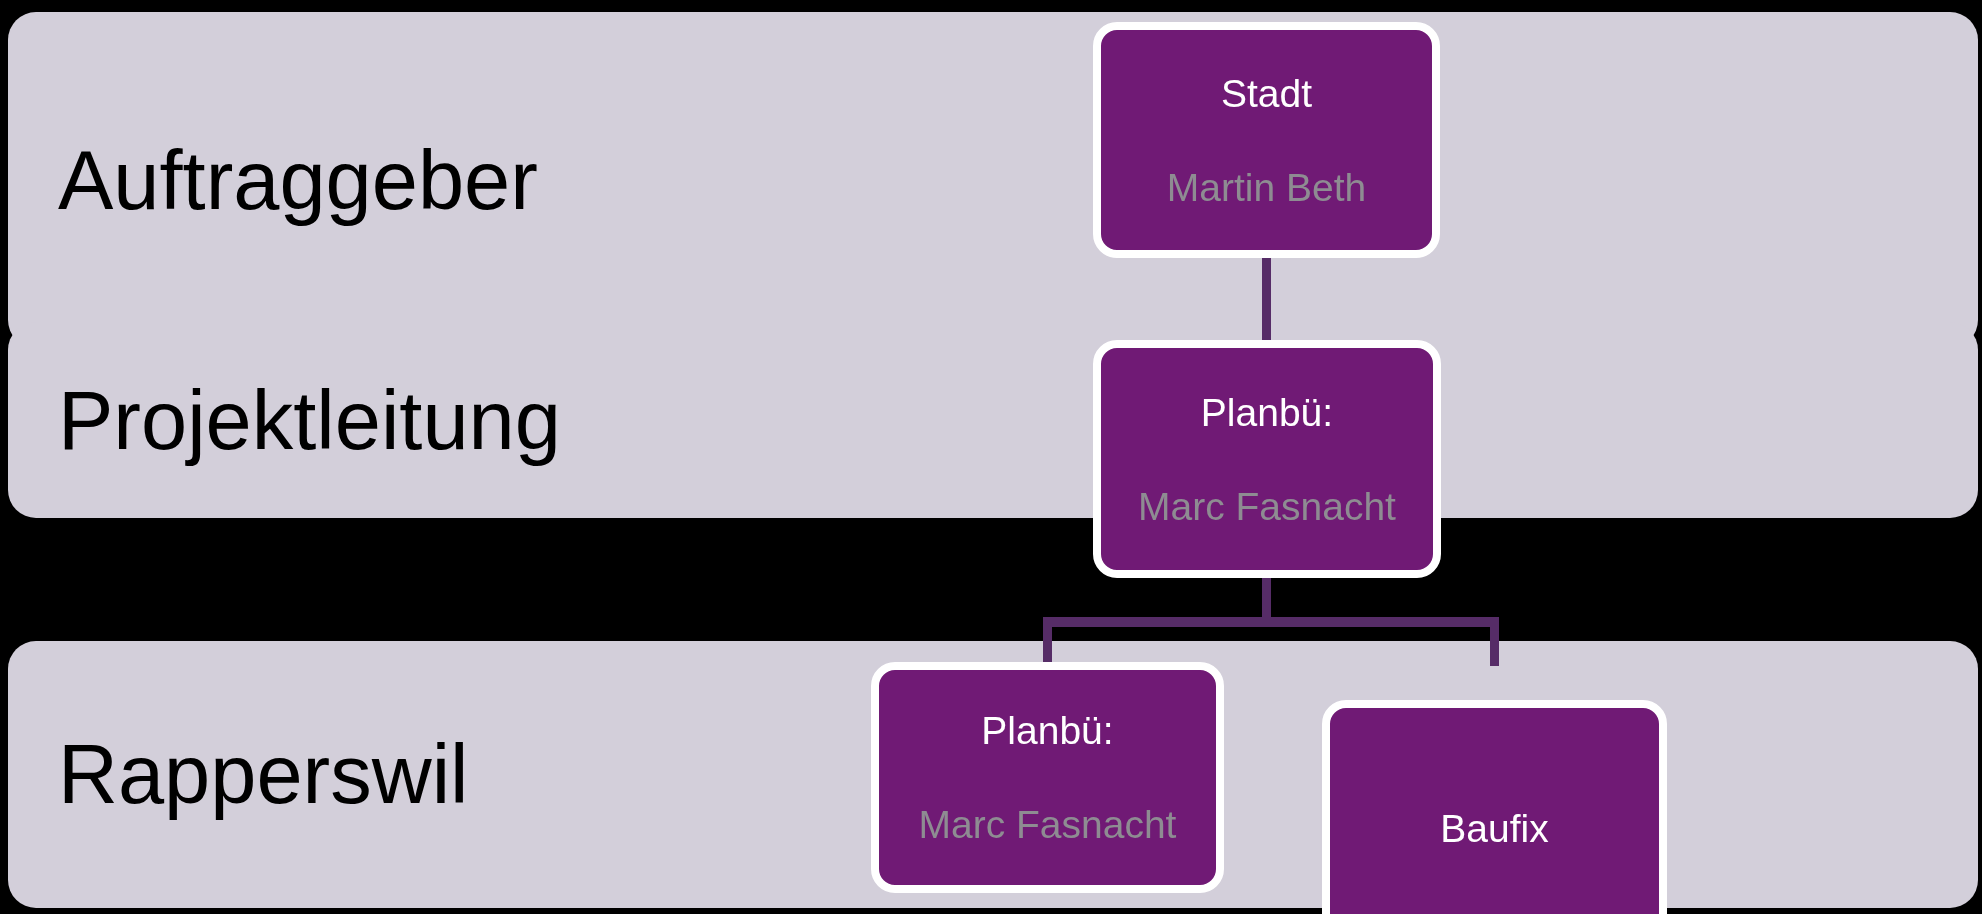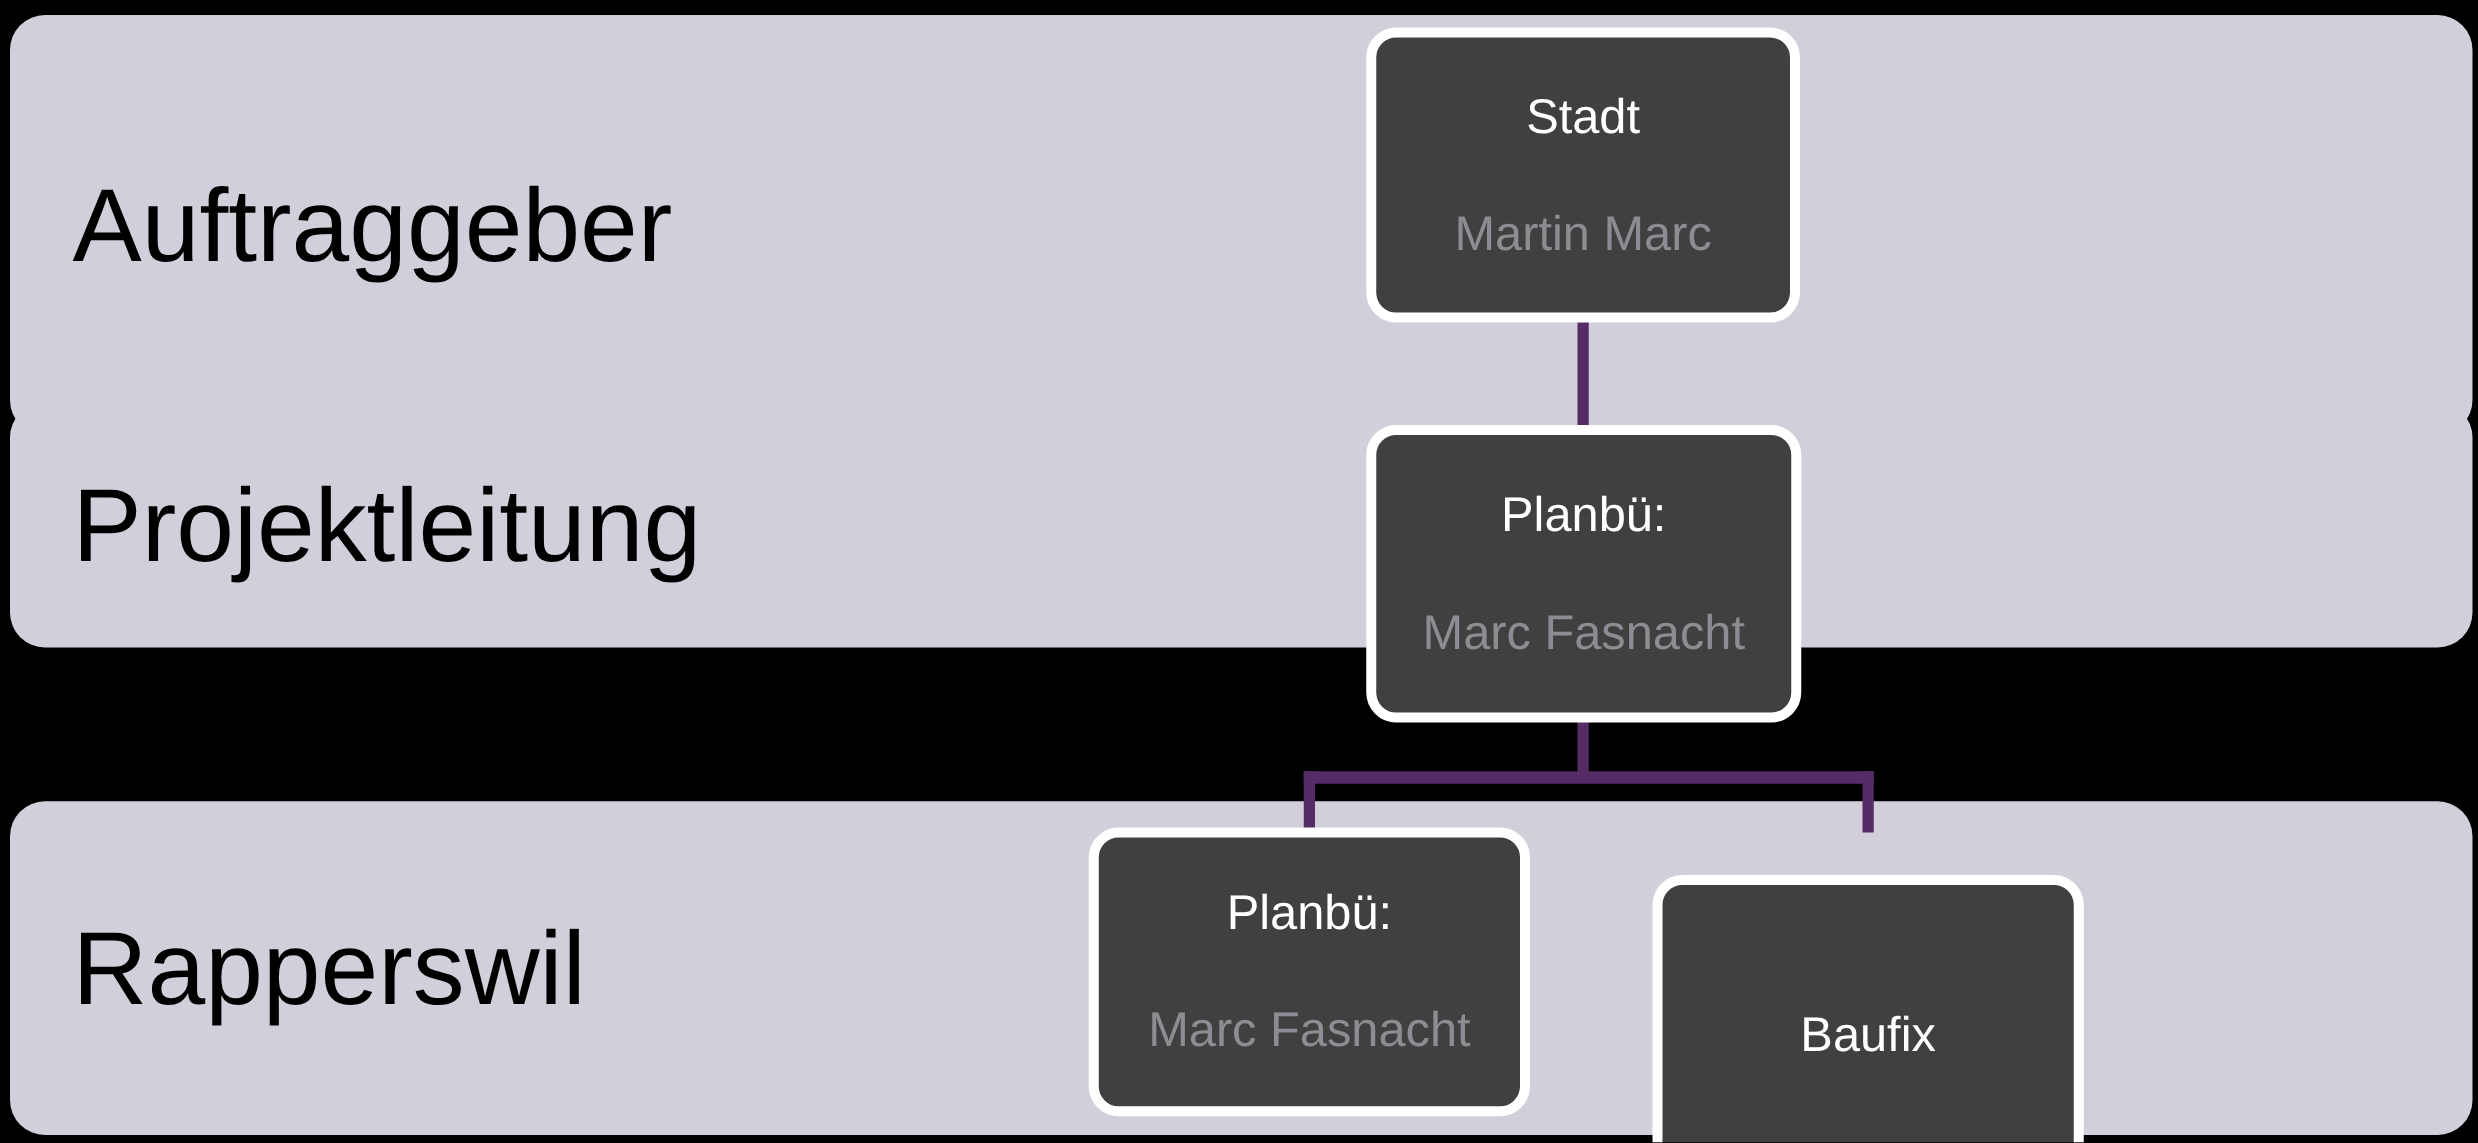--- a/index.html
+++ b/index.html
@@ -42,21 +42,21 @@
   }
   .conn-root-pl   { left: 1262px; top: 256px; width: 9px;   height: 88px; }
   .conn-pl-stub   { left: 1262px; top: 574px; width: 9px;   height: 50px; }
   .conn-branch-h  { left: 1043px; top: 617px; width: 456px; height: 10px; }
   .conn-drop-left { left: 1043px; top: 617px; width: 9px;   height: 49px; }
   .conn-drop-right{ left: 1490px; top: 617px; width: 9px;   height: 49px; }
   
   .node {
     position: absolute;
     box-sizing: border-box;
-    background: #404040;
+    background: #701a75;
     border: 8px solid #ffffff;
     border-radius: 24px;
     display: flex;
     flex-direction: column;
     justify-content: center;
     align-items: center;
     text-align: center;
   }
   .node-root { left: 1093px; top: 22px;  width: 347px; height: 236px; }
   .node-pl   { left: 1093px; top: 340px; width: 348px; height: 238px; }
@@ -89,21 +89,21 @@
 
   <div class="connector conn-root-pl"></div>
   <div class="connector conn-pl-stub"></div>
   <div class="connector conn-branch-h"></div>
   <div class="connector conn-drop-left"></div>
   <div class="connector conn-drop-right"></div>
 
   <div class="node node-root">
     <div class="line title">Stadt</div>
     <div class="line spacer">&nbsp;</div>
-    <div class="line person">Martin Marc</div>
+    <div class="line person">Martin Beth</div>
   </div>
 
   <div class="node node-pl">
     <div class="line title">Planbü:</div>
     <div class="line spacer">&nbsp;</div>
     <div class="line person">Marc Fasnacht</div>
   </div>
 
   <div class="node node-un1">
     <div class="line title">Planbü:</div>

